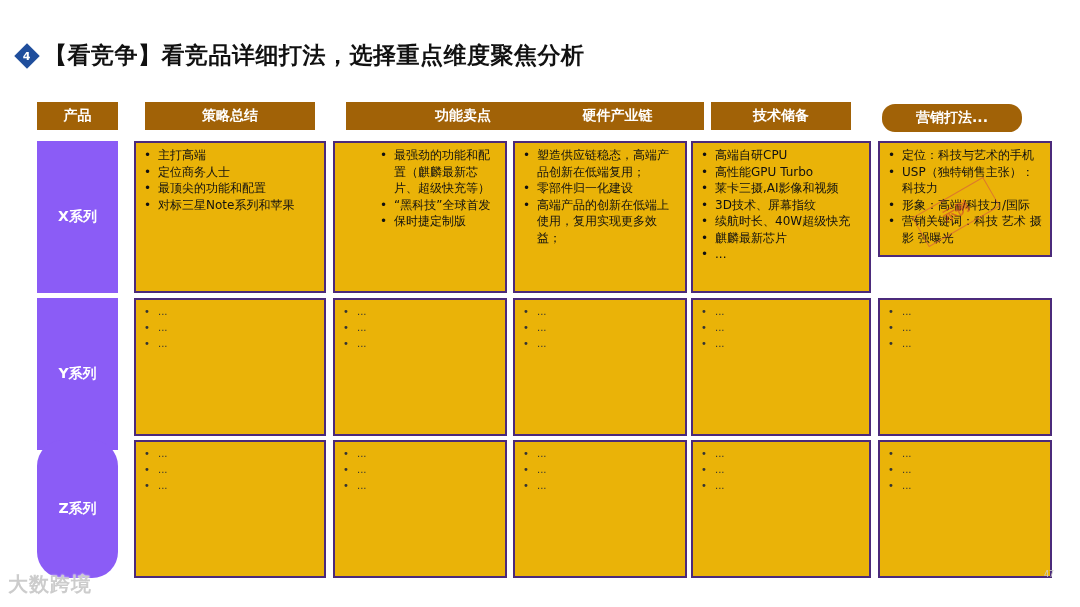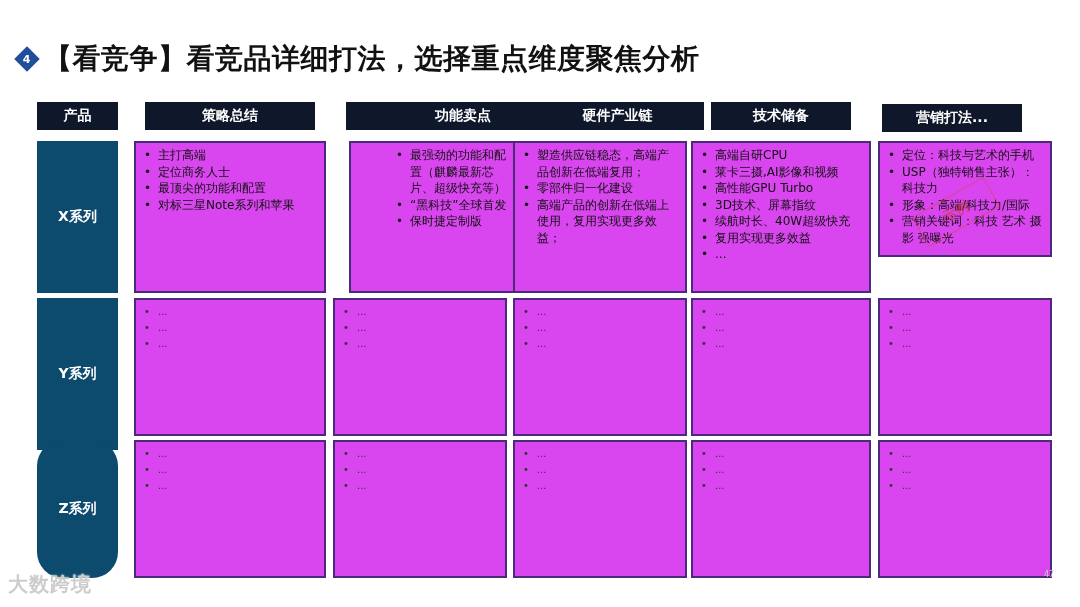--- a/index.html
+++ b/index.html
@@ -1,23 +1,23 @@
 <!DOCTYPE html>
 <html><head>
 <meta charset="utf-8">
 <style>
   html,body{margin:0;padding:0;background:#fff;}
   body{width:1080px;height:607px;position:relative;overflow:hidden;font-family:"DejaVu Sans","Liberation Sans",sans-serif;color:#111;}
   .title{position:absolute;left:14px;top:40px;display:flex;align-items:center;}
   .diamond{width:18px;height:18px;background:#1f4e9c;transform:rotate(45deg);display:flex;align-items:center;justify-content:center;margin-left:4px;margin-right:8px;}
   .diamond span{transform:rotate(-45deg);color:#fff;font-size:11px;font-weight:bold;}
-  .title-text{font-size:28px;font-weight:bold;letter-spacing:0.5px;font-family:Liberation Mono, monospace;}
-  .hdr{position:absolute;top:102px;height:28px;background:#0f172a;color:#fff;font-size:14px;font-weight:bold;display:flex;align-items:center;justify-content:center;}
-  .rowlbl{position:absolute;left:37px;width:81px;background:#0c4a6e;color:#fff;font-size:14px;font-weight:bold;display:flex;align-items:center;justify-content:center;}
-  .cell{position:absolute;box-sizing:border-box;border:2px solid #4b2a7b;background:#d946ef;padding:4px 6px 4px 6px;font-size:12px;line-height:16.5px;}
+  .title-text{font-size:23px;font-weight:bold;letter-spacing:0.5px;font-family:Liberation Mono, monospace;}
+  .hdr{position:absolute;top:102px;height:28px;background:#a16207;color:#fff;font-size:14px;font-weight:bold;display:flex;align-items:center;justify-content:center;}
+  .rowlbl{position:absolute;left:37px;width:81px;background:#8b5cf6;color:#fff;font-size:14px;font-weight:bold;display:flex;align-items:center;justify-content:center;}
+  .cell{position:absolute;box-sizing:border-box;border:2px solid #4b2a7b;background:#eab308;padding:4px 6px 4px 6px;font-size:12px;line-height:16.5px;}
   .cell ul{margin:0;padding:0;list-style:none;}
   .cell li{position:relative;padding-left:16px;}
   .cell li:before{content:"•";position:absolute;left:2px;top:0;}
   .cell.dots li{font-size:10px;line-height:16px;color:#333;}
   .stamp{position:absolute;left:915px;top:195px;width:80px;height:32px;border:1.5px solid #d24a4a;transform:rotate(-30deg);opacity:0.55;display:flex;align-items:center;justify-content:center;color:#c33;font-size:14px;font-weight:bold;}
   .wm{position:absolute;left:8px;top:571px;font-size:20px;color:#ccc;font-weight:bold;letter-spacing:1px;text-shadow:0 0 2px #fff;}
   .pagenum{position:absolute;left:1044px;top:570px;font-size:8px;color:#ccc;}
 </style>
 </head>
 <body>
@@ -27,54 +27,54 @@
       <span>4</span>
     </div>
   <div class="title-text">【看竞争】看竞品详细打法，选择重点维度聚焦分析</div>
 </div>
 
 <div class="hdr" style="left:37px;width:81px;">产品</div>
 <div class="hdr" style="left:145px;width:170px;">策略总结</div>
 <div class="hdr" style="left:346px;width:170px;padding-left:32px;">功能卖点</div>
 <div class="hdr" style="left:531px;width:173px;">硬件产业链</div>
 <div class="hdr" style="left:711px;width:140px;">技术储备</div>
-<div class="hdr" style="left:882px;width:140px;top:104px;">营销打法...</div>
+<div class="hdr" style="left:882px;width:140px;top:104px;border-radius:13px;">营销打法...</div>
 
 <div id="grid">
     <div class="rowlbl" style="top: 141px; height: 152px;">X系列</div>
     <div class="cell" style="left: 134px; top: 141px; width: 192px; height: 152px;">
       <ul>
         <li>主打高端</li>
         <li>定位商务人士</li>
         <li>最顶尖的功能和配置</li>
         <li>对标三星Note系列和苹果</li>
       </ul>
     </div>
-    <div class="cell" style="left: 349px; top: 141px; width: 174px; height: 152px; padding-left: 43px;">
+    <div class="cell" style="left: 333px; top: 141px; width: 174px; height: 152px; padding-left: 43px;">
       <ul>
         <li>最强劲的功能和配置（麒麟最新芯片、超级快充等）</li>
         <li>“黑科技”全球首发</li>
         <li>保时捷定制版</li>
       </ul>
     </div>
     <div class="cell" style="left: 513px; top: 141px; width: 174px; height: 152px;">
       <ul>
         <li>塑造供应链稳态，高端产品创新在低端复用；</li>
         <li>零部件归一化建设</li>
         <li>高端产品的创新在低端上使用，复用实现更多效益；</li>
       </ul>
     </div>
     <div class="cell" style="left: 691px; top: 141px; width: 180px; height: 152px;">
       <ul>
         <li>高端自研CPU</li>
+        <li>高性能GPU Turbo</li>
         <li>莱卡三摄,AI影像和视频</li>
-        <li>高性能GPU Turbo</li>
         <li>3D技术、屏幕指纹</li>
         <li>续航时长、40W超级快充</li>
-        <li>复用实现更多效益</li>
+        <li>麒麟最新芯片</li>
         <li>...</li>
       </ul>
     </div>
     <div class="cell" style="left: 878px; top: 141px; width: 174px; height: 116px;">
       <ul>
         <li>定位：科技与艺术的手机</li>
         <li>USP（独特销售主张）：科技力</li>
         <li>形象：高端/科技力/国际</li>
         <li>营销关键词：科技 艺术 摄影 强曝光</li>
       </ul>

